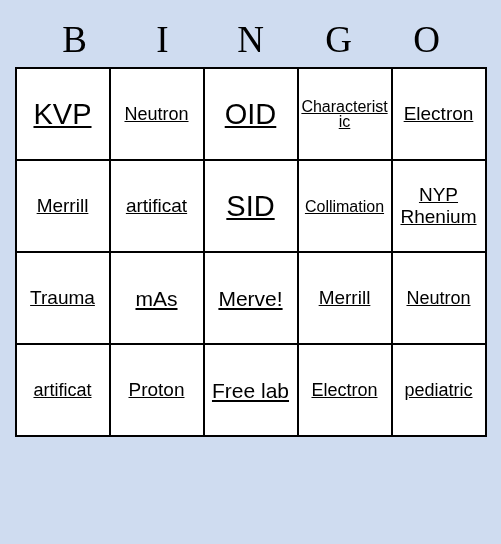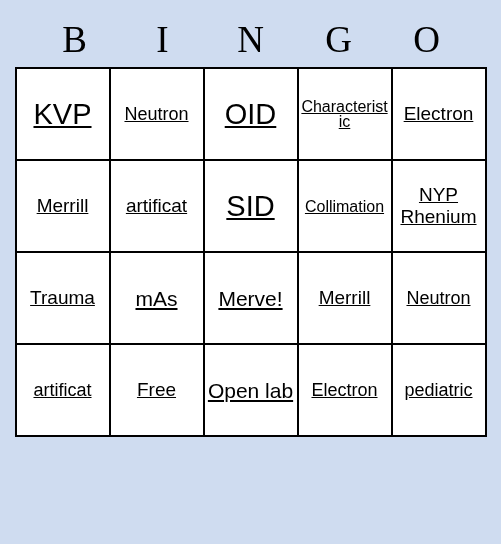--- a/index.html
+++ b/index.html
@@ -92,21 +92,21 @@
       </tr>
       <tr>
         <td class="t-md">Trauma</td>
         <td class="t-lg">mAs</td>
         <td class="t-lg">Merve!</td>
         <td class="t-md">Merrill</td>
         <td class="t-sm">Neutron</td>
       </tr>
       <tr>
         <td class="t-sm">artificat</td>
-        <td class="t-md">Free</td>
-        <td class="t-lg">Open lab</td>
+        <td class="t-md">Proton</td>
+        <td class="t-lg">Free lab</td>
         <td class="t-sm">Electron</td>
         <td class="t-sm">pediatric</td>
       </tr>
     </tbody>
   </table>
 
 </div>
 
 </body></html>

